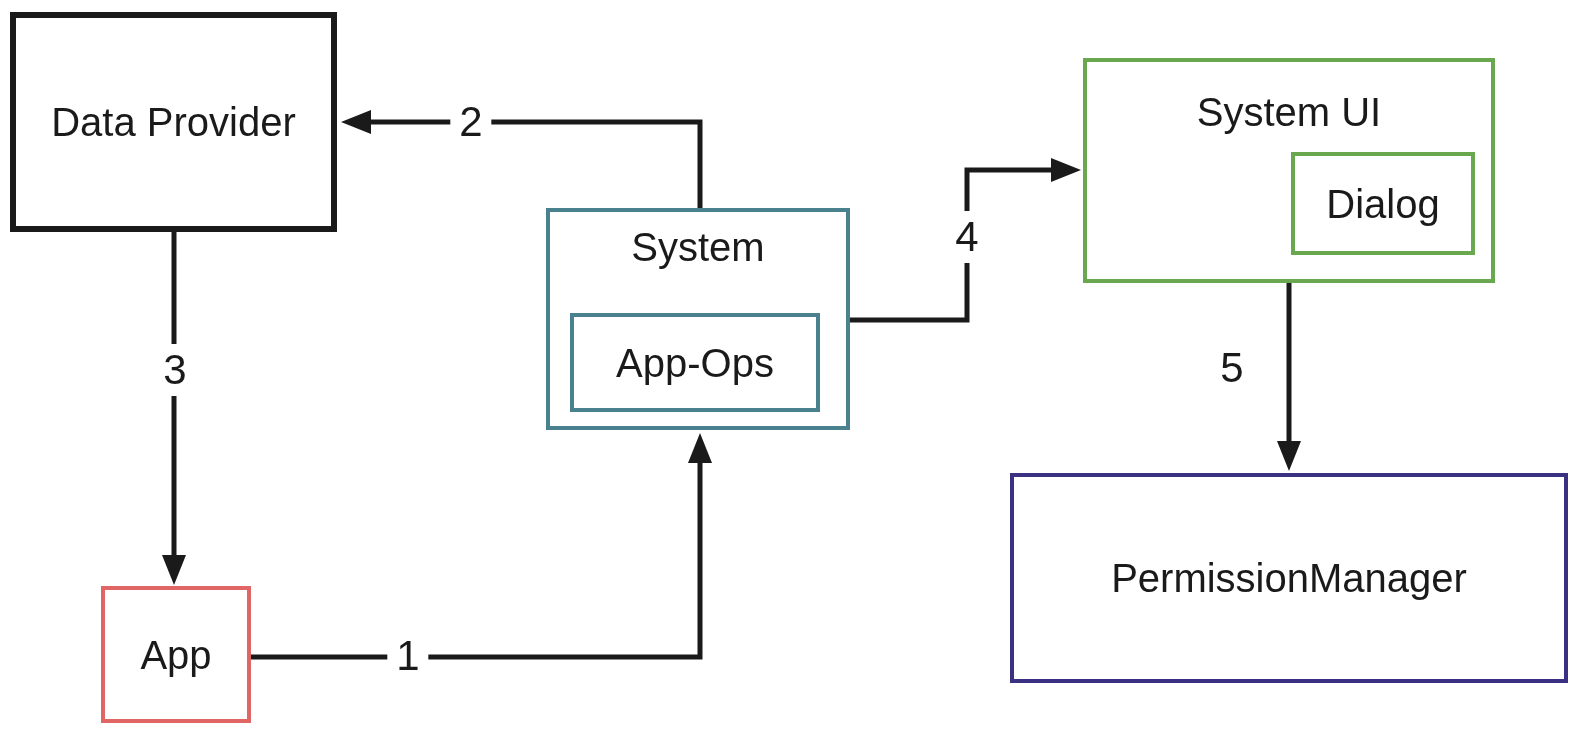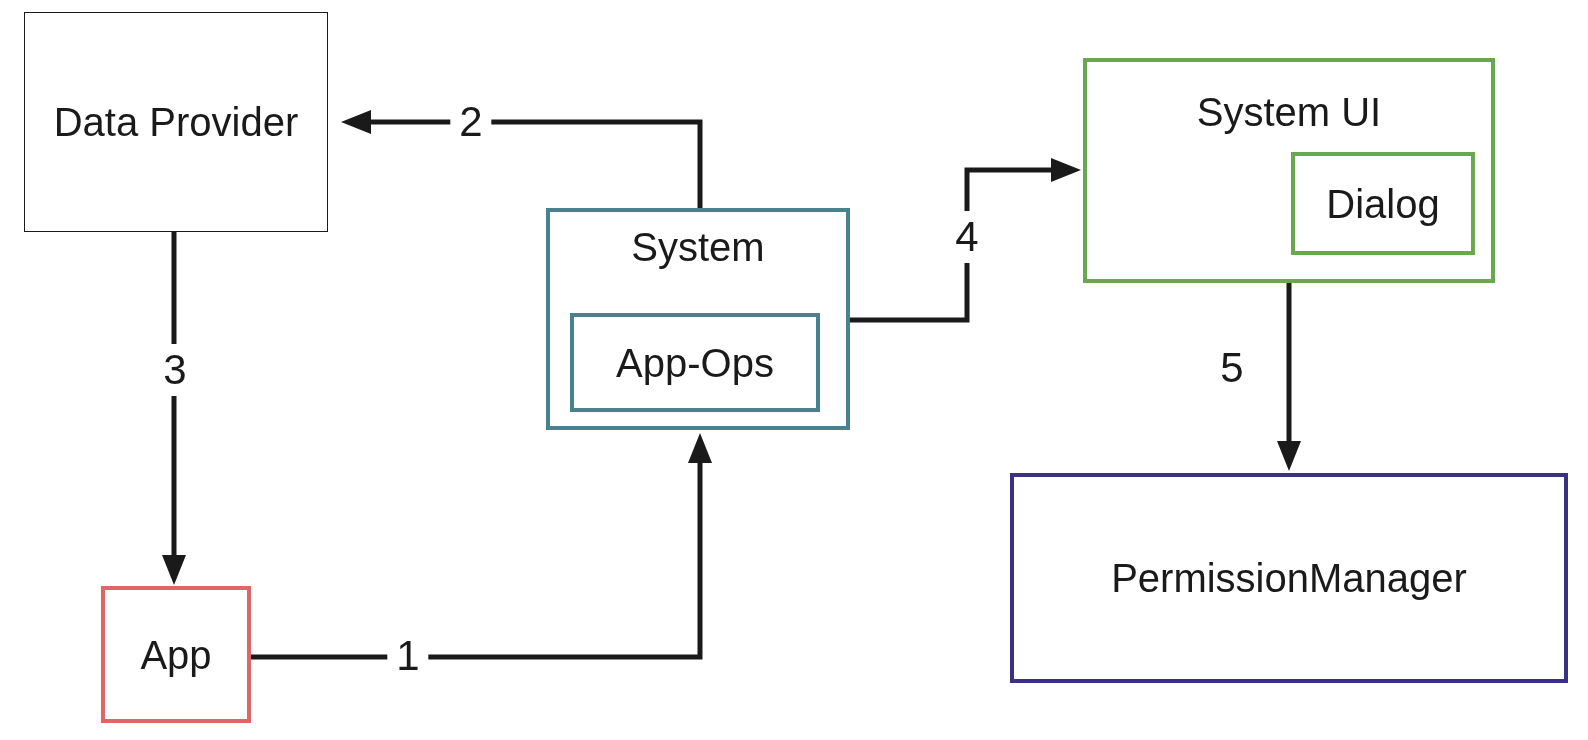--- a/index.html
+++ b/index.html
@@ -21,21 +21,21 @@
     position: absolute;
     box-sizing: border-box;
     background: #ffffff;
     display: flex;
     align-items: center;
     justify-content: center;
     font-size: 40px;
     line-height: 44px;
   }
   .box.top-label { align-items: flex-start; }
-  .box-data-provider { left: 10px;  top: 12px;  width: 304px; height: 220px; border: 1px solid #14b8a6; margin-left: 14px; }
+  .box-data-provider { left: 10px;  top: 12px;  width: 327px; height: 220px; border: 6px solid #14b8a6; }
   .box-app          { left: 101px; top: 586px; width: 150px; height: 137px; border: 4px solid #e06666; align-items: center; }
   .box-system       { left: 546px; top: 208px; width: 304px; height: 222px; border: 4px solid #4a818e; background: transparent; }
   .box-app-ops      { left: 570px; top: 313px; width: 250px; height: 99px;  border: 4px solid #4a818e; }
   .box-system-ui    { left: 1083px; top: 58px; width: 412px; height: 225px; border: 4px solid #6aa84f; background: transparent; }
   .box-dialog       { left: 1291px; top: 152px; width: 184px; height: 103px; border: 4px solid #6aa84f; }
   .box-permission   { left: 1010px; top: 473px; width: 558px; height: 210px; border: 4px solid #000000; }
   .box-system .lbl    { margin-top: 13px; }
   .box-system-ui .lbl { margin-top: 28px; }
   .arrow-num {
     position: absolute;

